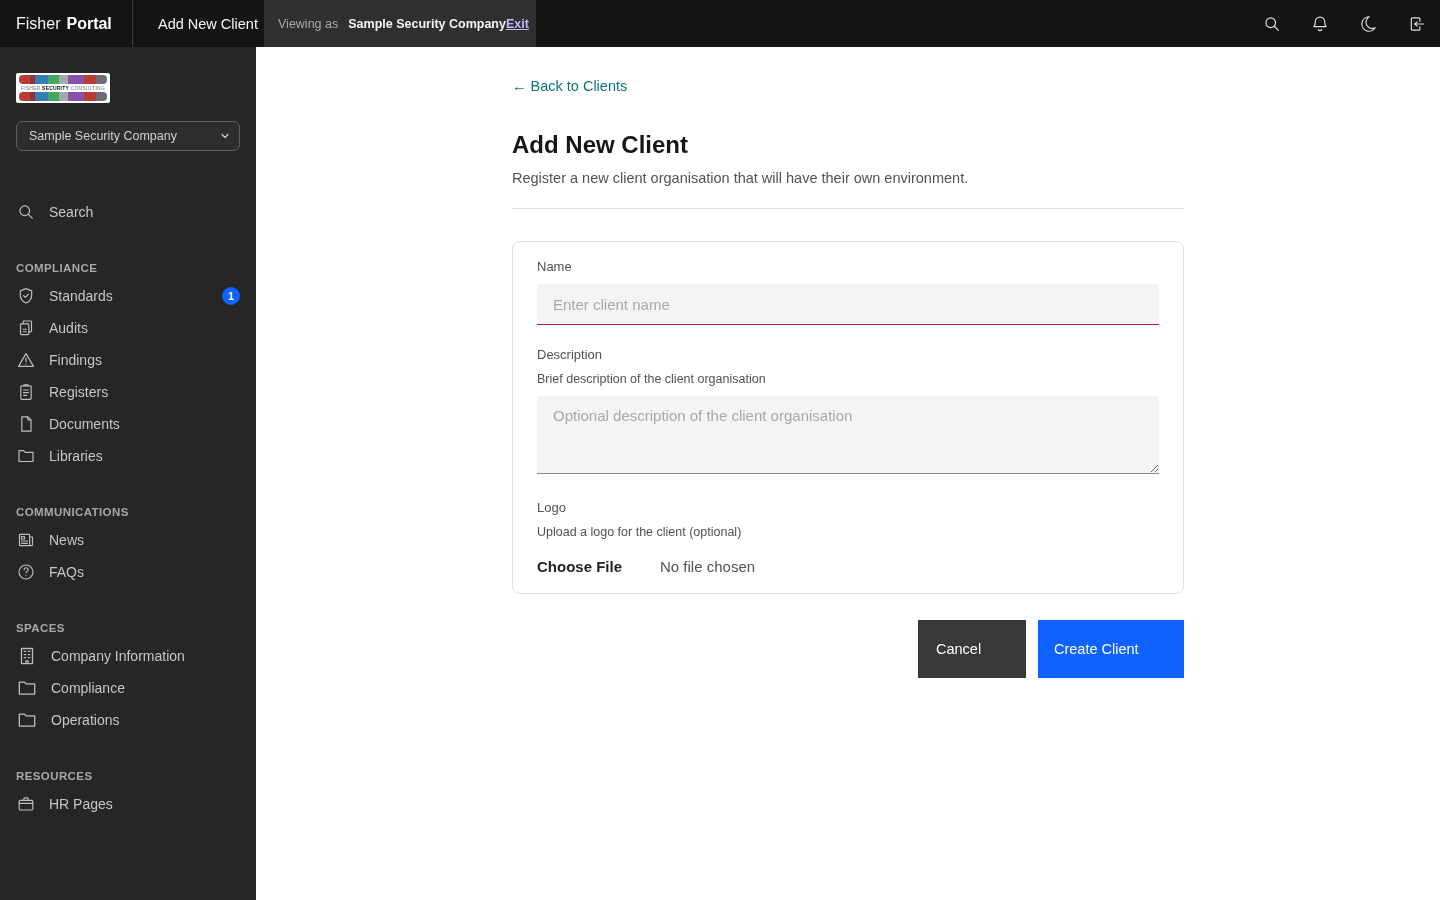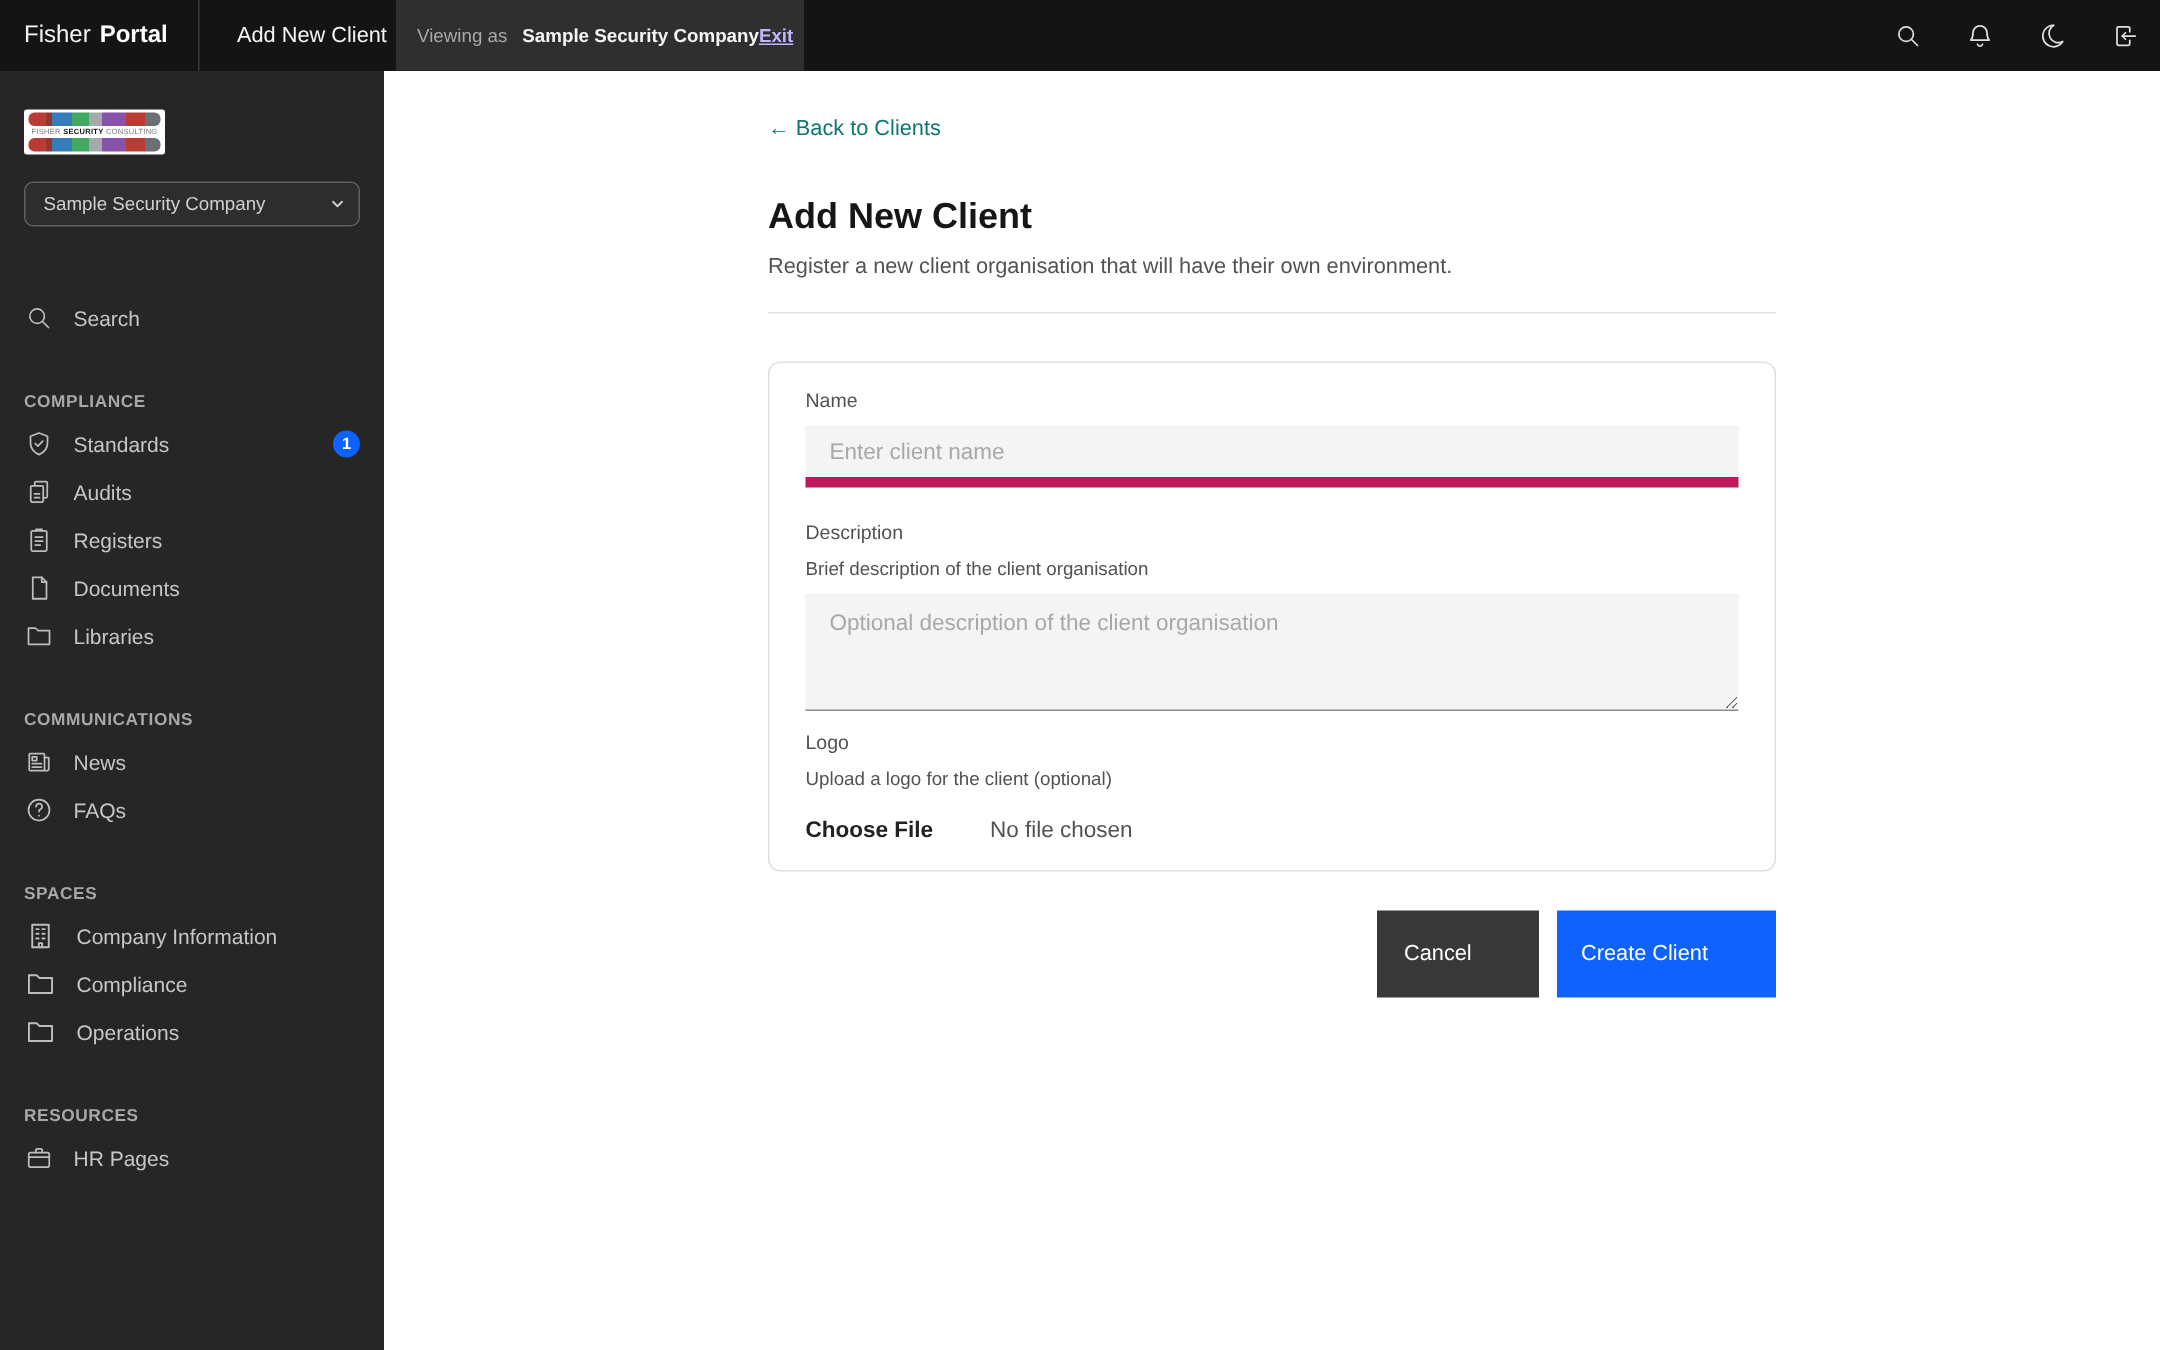--- a/index.html
+++ b/index.html
@@ -46,26 +46,26 @@
   
   .main { margin-left:256px; padding-top:47px; width:1184px; min-height:900px; background:#fff; }
   .content { width:672px; margin-left:256px; }
   .back-link { display:inline-block; margin-top:31px; color:#0f766e; font-size:14.5px; text-decoration:none; cursor:pointer; }
   .page-title { margin-top:36px; font-size:24px; font-weight:600; color:#161616; }
   .page-sub { margin-top:11px; font-size:14.5px; color:#525252; }
   .divider { margin-top:22px; border-top:1px solid #e0e0e0; }
 
   .card { margin-top:32px; border:1px solid #e0e0e0; border-radius:8px; padding:17px 24px 18px; }
   .field-label { font-size:13px; color:#525252; }
-  .text-input { margin-top:10px; width:100%; height:41px; background:#f4f4f4; border:none; border-bottom:7px solid #be185d; padding:0 16px; font-size:15px; color:#161616; font-family:inherit; outline:none; }
+  .text-input { margin-top:10px; width:100%; height:41px; background:#f4f4f4; border:none; border-bottom:1px solid #be185d; padding:0 16px; font-size:15px; color:#161616; font-family:inherit; outline:none; }
   .text-input::placeholder, .textarea::placeholder { color:#a8a8a8; }
   .helper { margin-top:10px; font-size:12.5px; color:#525252; }
   .mt-desc { margin-top:22px; }
   .textarea { margin-top:10px; width:100%; height:78px; background:#f4f4f4; border:none; border-bottom:1px solid #8d8d8d; padding:11px 16px; font-size:15px; color:#161616; font-family:inherit; resize:vertical; outline:none; }
-  .mt-logo { margin-top:8px; }
+  .mt-logo { margin-top:22px; }
   .file-row { margin-top:19px; display:flex; align-items:center; gap:38px; }
   .file-btn { font-size:15px; font-weight:700; color:#222; cursor:pointer; background:none; border:none; font-family:Liberation Sans, sans-serif; }
   .file-status { font-size:15px; color:#525252; }
 
   .actions { display:flex; justify-content:flex-end; gap:12px; margin-top:26px; }
   .btn { height:58px; border:none; color:#fff; font-size:14.5px; font-family:inherit; display:flex; align-items:center; cursor:pointer; }
   .btn-cancel { width:108px; background:#393939; padding-left:18px; }
   .btn-primary { width:146px; background:#0f62fe; padding-left:16px; }
 </style>
 </head>
@@ -166,20 +166,30 @@
             <path d="M8.6 6.8V4.6a1 1 0 0 1 1-1h8a1 1 0 0 1 1 1v11a1 1 0 0 1-1 1h-2.2"></path>
             <rect x="5.4" y="7" width="10" height="13" rx="1"></rect>
             <path d="M8.4 13.5h4M8.4 16.5h4"></path>
           </g>
         </svg>
       <span>Audits</span>
     </div>
     <div class="nav-item">
       <svg viewBox="0 0 24 24">
           <g class="ic">
+            <path d="M12 4.4 21 19.6H3z"></path>
+            <path d="M12 10v4.2"></path>
+            <path d="M12 16.8v.1"></path>
+          </g>
+        </svg>
+      <span>Findings</span>
+    </div>
+    <div class="nav-item">
+      <svg viewBox="0 0 24 24">
+          <g class="ic">
             <rect x="5.8" y="4.6" width="12.4" height="16.2" rx="1"></rect>
             <path d="M9.6 4.6V3.4h4.8v1.2"></path>
             <path d="M9 9.6h6M9 12.8h6M9 16h4"></path>
           </g>
         </svg>
       <span>Registers</span>
     </div>
     <div class="nav-item">
       <svg viewBox="0 0 24 24">
           <g class="ic">

